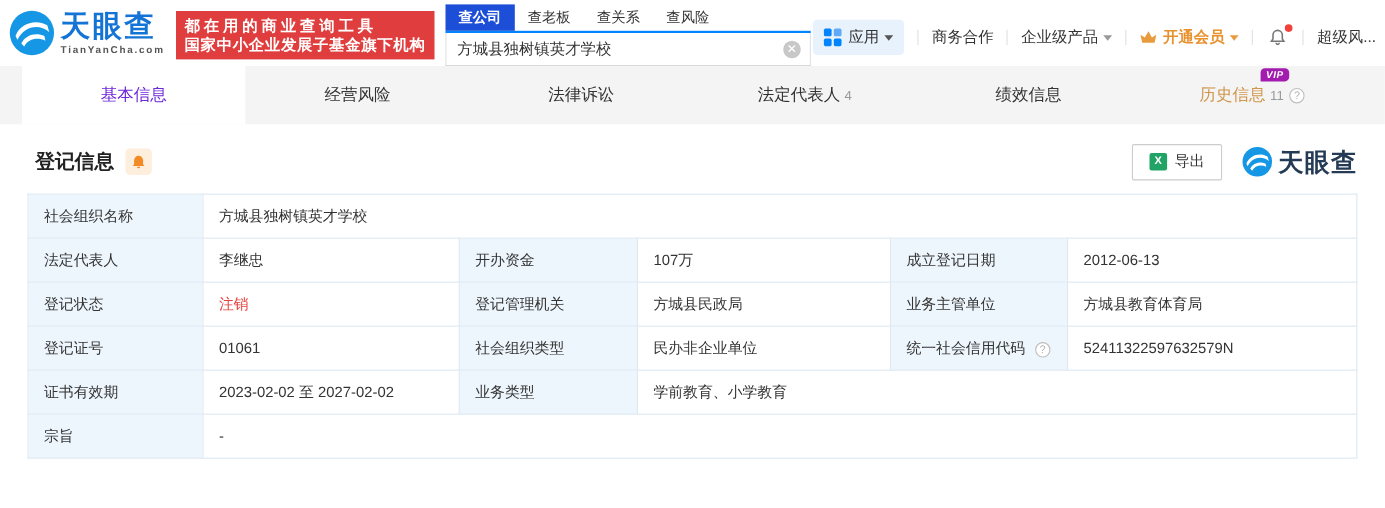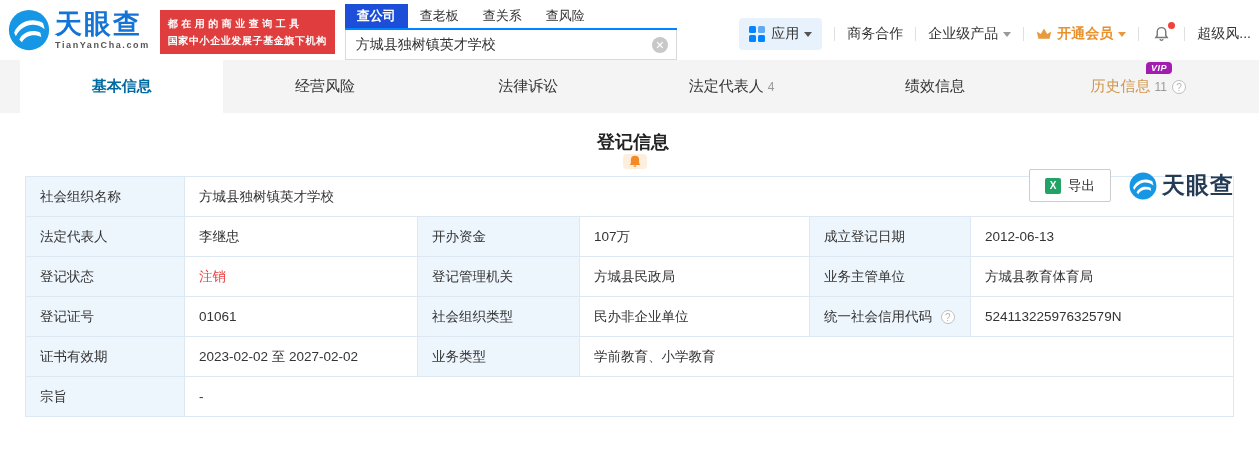--- a/index.html
+++ b/index.html
@@ -7,21 +7,21 @@
     font-family:"Liberation Sans","DejaVu Sans",sans-serif; color:#333; }
 
   
   .hdr { display:flex; height:60px; padding-left:8px; background:#fff; position:relative; }
   .logo { display:flex; margin-top:9px; align-items:flex-start; }
   .logo-icon { width:42px; height:42px; flex:0 0 auto; }
   .logo-txt { margin-left:5px; }
   .logo-title { font-size:27px; font-weight:bold; color:#1374d5; line-height:30px; letter-spacing:2px; }
   .logo-sub { font-size:9px; color:#555; letter-spacing:1.6px; font-weight:bold; margin-top:1px; }
   .banner { margin-left:10px; margin-top:10px; background:#e03e3e; color:#fff; padding:5px 8px; height:44px; }
-  .banner div { font-size:10px; font-weight:bold; line-height:17px; white-space:nowrap; }
+  .banner div { font-size:14px; font-weight:bold; line-height:17px; white-space:nowrap; }
   .banner .b1 { letter-spacing:3.5px; }
   .banner .b2 { letter-spacing:0.6px; }
 
   .search { margin-left:10px; margin-top:2px; display:flex; align-items:flex-end; }
   .search-left { width:332px; }
   .stabs { display:flex; border-bottom:2px solid #0084ff; height:22px; align-items:flex-end; }
   .stab { font-size:13px; padding:3px 12px 3px 12px; cursor:pointer; color:#333; }
   .stab.active { background:#1d4ed8; color:#fff; font-weight:bold; }
   .sinput-row { position:relative; height:30px; border:1px solid #d9d9d9; border-top:none; display:flex; align-items:center; }
   .sinput-row input { flex:1; border:none; outline:none; font-size:14px; padding:0 28px 0 10px;
@@ -44,32 +44,32 @@
   .sep { width:1px; height:14px; background:#e0e0e0; margin:0 12px; }
   .vip-link { color:#e8912f; font-weight:bold; }
   .crown { margin-right:5px; display:inline-flex; }
   .bell-wrap { position:relative; display:inline-flex; padding:0 2px; cursor:pointer; }
   .red-dot { position:absolute; top:-3px; right:-3px; width:7px; height:7px; border-radius:50%; background:#f2413a; }
 
   
   .ptabs { height:53px; background:#f4f4f4; display:flex; padding-left:20px; padding-right:19px; }
   .ptab { flex:1; display:flex; align-items:center; justify-content:center; font-size:15px;
      cursor:pointer; position:relative; color:#333; }
-  .ptab.active { background:#fff; color:#0369a1; font-weight:bold; }
+  .ptab.active { background:#fff; color:#6d28d9; font-weight:normal; }
   .ptab .cnt { font-size:12px; color:#999; margin-left:4px; }
   .ptab-inner { position:relative; display:flex; align-items:center; }
   .ptab.history { color:#d0964b; }
   .vip-badge { position:absolute; top:-15px; right:14px; background:#a21caf; color:#fff; font-size:9px;
      font-weight:bold; font-style:italic; padding:1px 5px; border-radius:4px 4px 4px 0; letter-spacing:0.5px; }
   .help-ic { width:14px; height:14px; border:1px solid #bfbfbf; border-radius:50%; color:#b5b5b5;
      font-size:10px; line-height:13px; text-align:center; margin-left:5px; display:inline-block; background:#fff; }
 
   
   .content { padding:0 25px; }
-  .sect-row { display:flex; align-items:center; margin-top:17px; height:34px;flex-direction:column; }
+  .sect-row { display:flex; align-items:center; margin-top:17px; height:34px; }
   .sect-title { font-size:18px; font-weight:bold; color:#222; margin-left:7px; }
   .bell-badge { width:24px; height:24px; background:#fdeede; border-radius:4px; margin-left:10px;
      display:flex; align-items:center; justify-content:center; cursor:pointer; }
   .sect-right { margin-left:auto; display:flex; align-items:center; }
   .export-btn { display:inline-flex; align-items:center; border:1px solid #ccc; border-radius:2px;
      background:#fff; padding:0 15px; height:33px; font-size:13.5px; color:#333; cursor:pointer; font-family:inherit; }
   .xls-ic { width:16px; height:16px; background:#21a366; border-radius:2px; color:#fff; font-size:10px;
      font-weight:bold; line-height:16px; text-align:center; margin-right:7px; }
   .wm { display:flex; align-items:center; margin-left:18px; }
   .wm-txt { font-size:23px; font-weight:bold; color:#253b55; letter-spacing:1px; margin-left:5px; }

